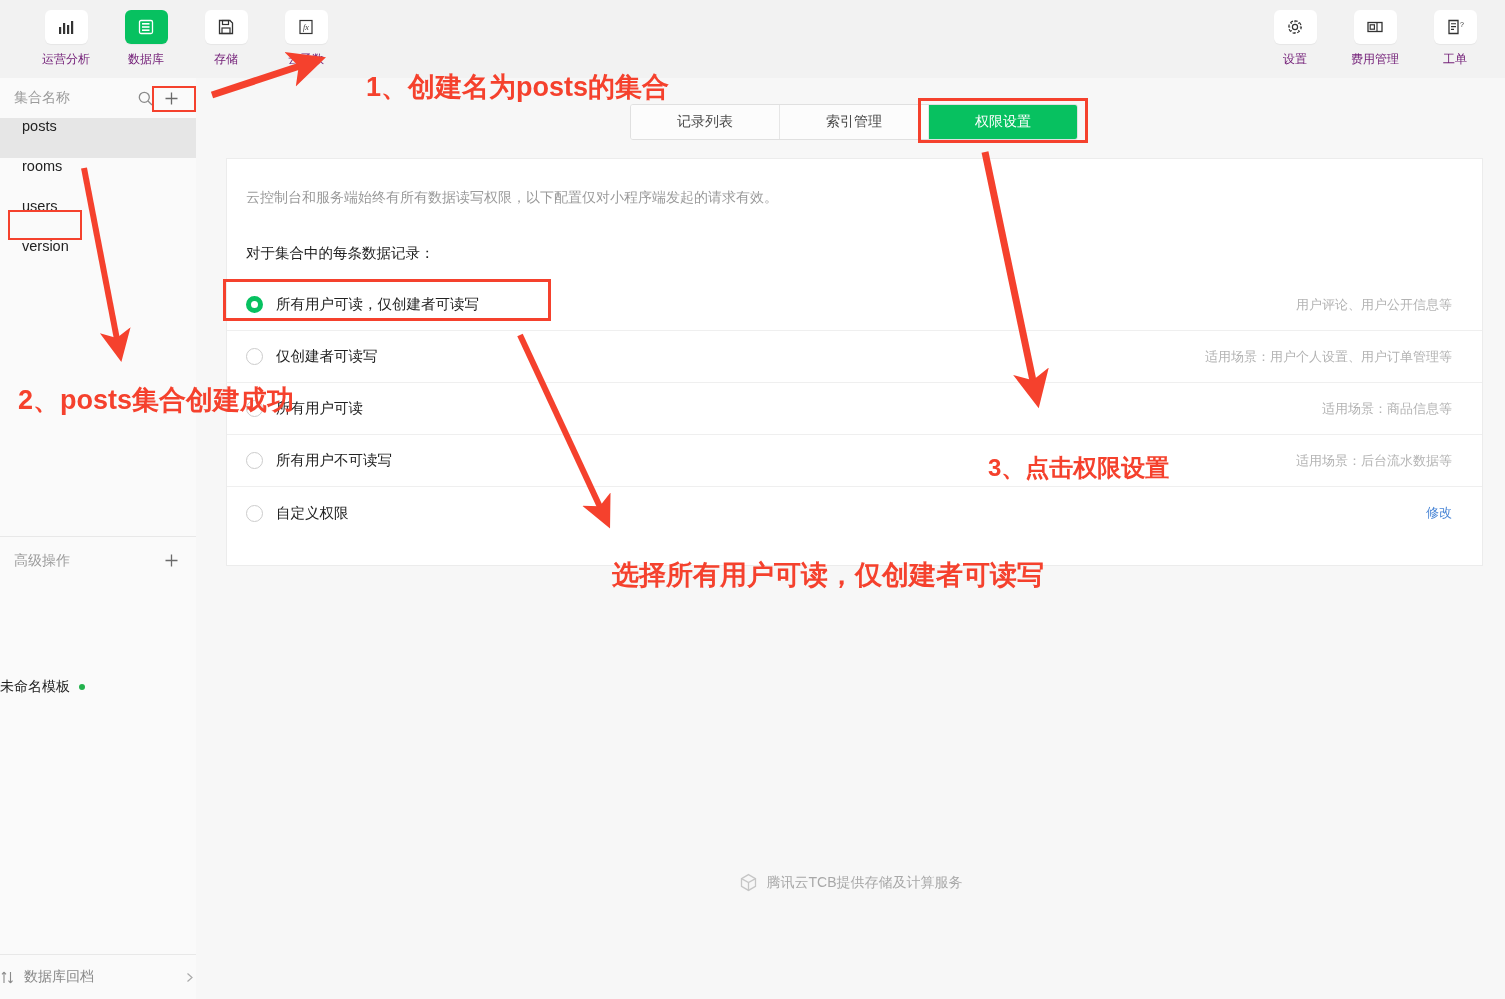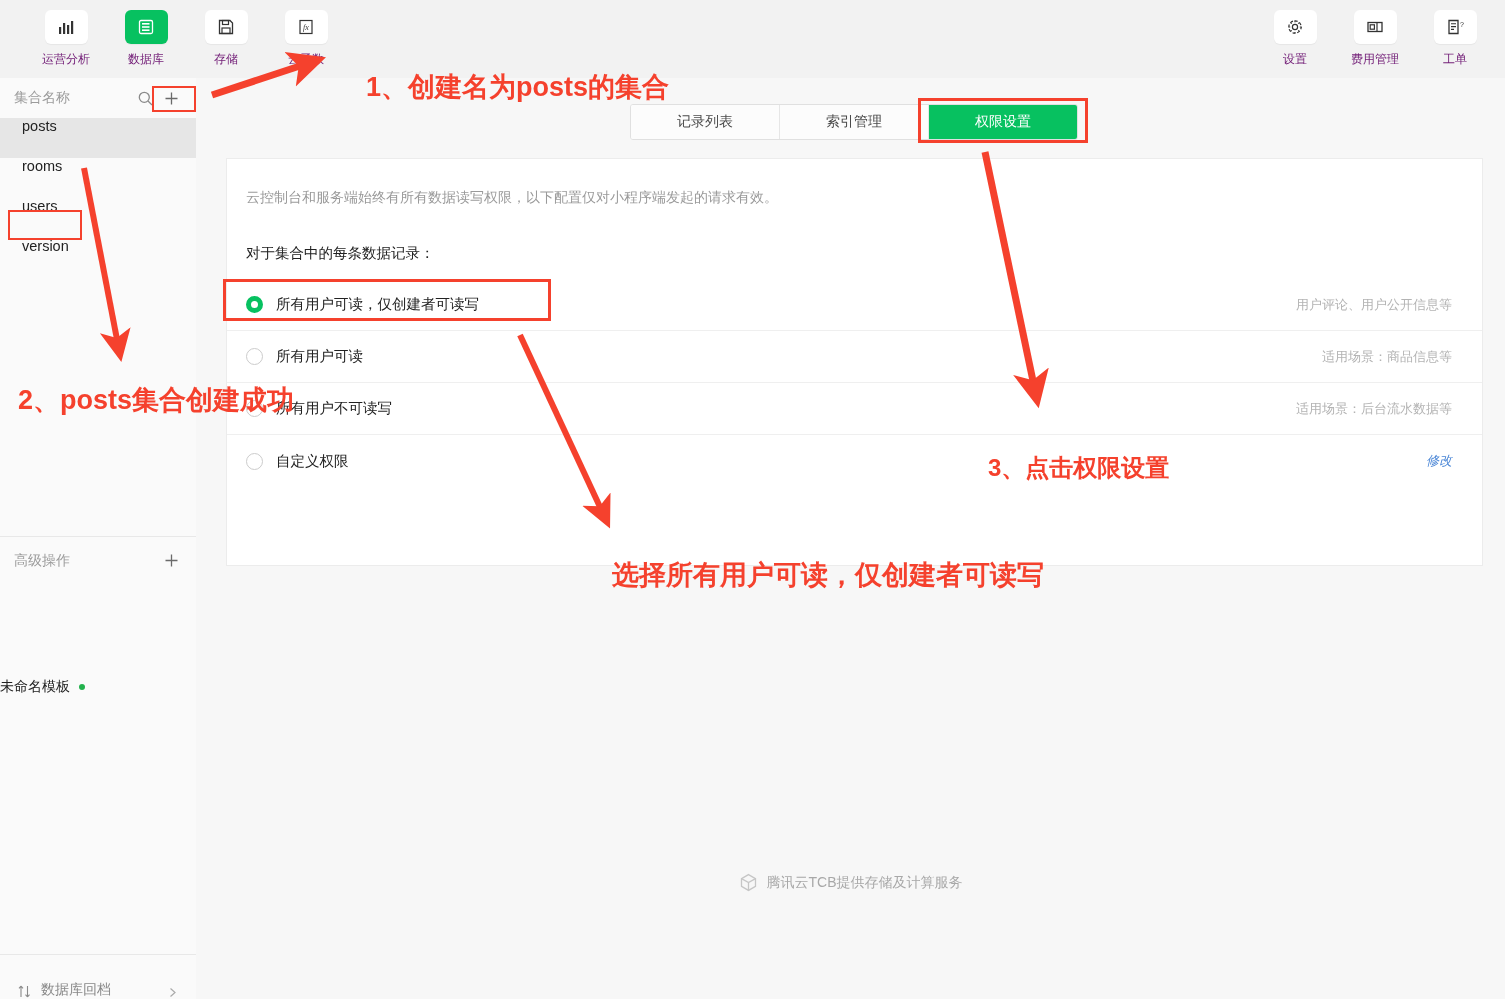--- a/index.html
+++ b/index.html
@@ -57,22 +57,22 @@
   }
   #adv-head .title{font-size:14px;color:#9b9b9b;flex:1;}
   #adv-item{
     position:absolute;left:0;top:592px;width:196px;height:34px;
     display:flex;align-items:center;box-sizing:border-box;
     font-size:14px;color:#222;cursor:pointer;
   }
   #adv-item .dot{width:6px;height:6px;border-radius:50%;background:#22b14c;margin-left:9px;}
   #side-foot{
     position:absolute;left:0;bottom:0;width:196px;height:45px;
-    border-top:1px solid #e8e8e8;display:flex;align-items:flex-end;
-    padding:0 17px;box-sizing:border-box;cursor:pointer;
+    border-top:1px solid #e8e8e8;display:flex;align-items:center;
+    padding:0 0;box-sizing:border-box;cursor:pointer;
   }
   #side-foot .fl{font-size:14px;color:#888;flex:1;margin-left:9px;}
 
   
   #main{position:absolute;left:196px;top:78px;width:1309px;height:921px;background:#f7f7f7;}
 
   #tabs{
     position:absolute;left:434px;top:26px;display:flex;
     border:1px solid #e0e0e0;border-radius:3px;overflow:hidden;background:#fff;
   }
@@ -107,21 +107,21 @@
   .opt-row:last-child{border-bottom:none;}
   .radio{
     width:17px;height:17px;border-radius:50%;border:1px solid #ccc;background:#fff;
     box-sizing:border-box;flex:none;
   }
   .radio.checked{
     border:5px solid #07c160;background:#fff;
   }
   .opt-label{margin-left:13px;font-size:14.5px;color:#222;}
   .opt-hint{margin-left:auto;font-size:13px;color:#b3b3b3;}
-  .opt-hint.link{color:#4a86d6;cursor:pointer;font-style:italic;}
+  .opt-hint.link{color:#4a86d6;cursor:pointer;}
   #opt-highlight{
     position:absolute;left:-4px;top:120px;width:328px;height:42px;
     border:3px solid #f5412d;box-sizing:border-box;pointer-events:none;
   }
 
   #footer-brand{
     position:absolute;left:0;top:795px;width:1309px;
     display:flex;align-items:center;justify-content:center;gap:9px;
   }
   #footer-brand .ftxt{font-size:14px;color:#a8a8a8;}
@@ -308,20 +308,25 @@
     <div class="sub">对于集合中的每条数据记录：</div>
 
     <div id="opts">
       <div class="opt-row">
         <div class="radio checked"></div>
         <div class="opt-label">所有用户可读，仅创建者可读写</div>
         <div class="opt-hint">用户评论、用户公开信息等</div>
       </div>
       <div class="opt-row">
         <div class="radio"></div>
+        <div class="opt-label">仅创建者可读写</div>
+        <div class="opt-hint">适用场景：用户个人设置、用户订单管理等</div>
+      </div>
+      <div class="opt-row">
+        <div class="radio"></div>
         <div class="opt-label">所有用户可读</div>
         <div class="opt-hint">适用场景：商品信息等</div>
       </div>
       <div class="opt-row">
         <div class="radio"></div>
         <div class="opt-label">所有用户不可读写</div>
         <div class="opt-hint">适用场景：后台流水数据等</div>
       </div>
       <div class="opt-row">
         <div class="radio"></div>

